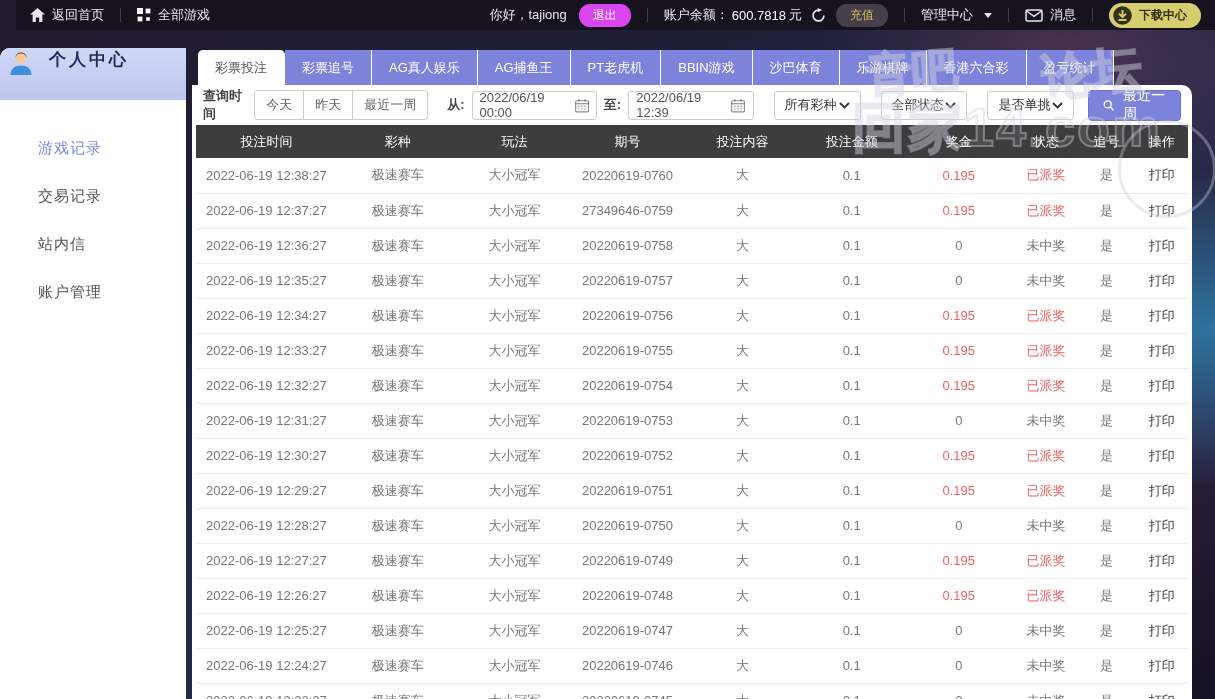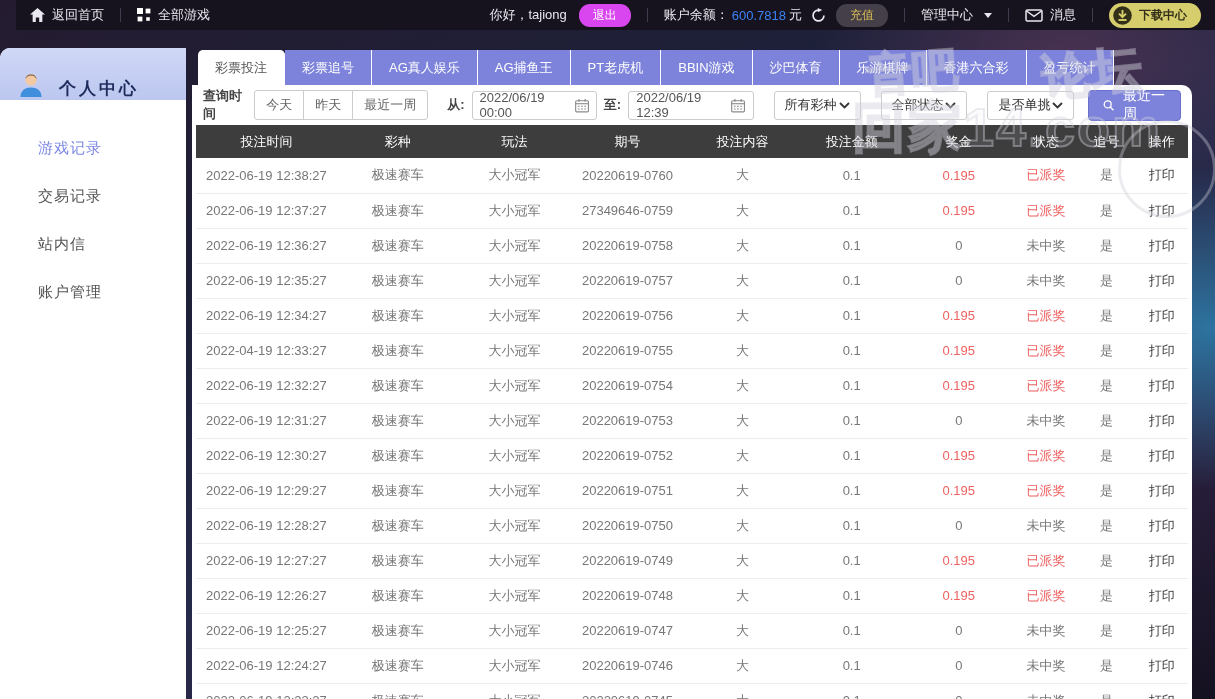--- a/index.html
+++ b/index.html
@@ -15,34 +15,34 @@
   .topbar { position:absolute; top:0; left:16px; right:0; height:30px; background:#17131e;
     display:flex; align-items:center; padding:0 14px; color:#e9e7ef; font-size:13px; z-index:40; }
   .tb-item { display:flex; align-items:center; gap:7px; cursor:pointer; white-space:nowrap; }
   .tb-divider { width:1px; height:14px; background:#413c4e; margin:0 16px; }
   .spacer { flex:1; }
   .pill { border-radius:11px; padding:3px 14px; font-size:12px; cursor:pointer; }
   .pill-logout { background:#d946ef; color:#fff; }
   .pill-recharge { background:#443f49; color:#d9bd55; margin-left:10px; }
   .pill-download { background:#d6ce6c; color:#35301a; font-weight:bold; display:flex; align-items:center;
     gap:6px; padding:2px 14px 2px 3px; border-radius:13px; }
-  .balance-num { color:#3b82f6; margin:0 3px; }
+  .balance-num { color:#ffffff; margin:0 3px; }
   .caret-down { width:0; height:0; border-left:4px solid transparent; border-right:4px solid transparent;
     border-top:5px solid #e9e7ef; margin-left:4px; }
   .grid-icon { display:grid; grid-template-columns:6px 6px; grid-template-rows:6px 6px; gap:2px; }
   .grid-icon i { background:#fff; display:block; }
   .grid-icon i:nth-child(2){ transform:scale(.8); } .grid-icon i:nth-child(3){ transform:scale(.8); }
   .grid-icon i:nth-child(4){ transform:scale(.6); }
 
   
   .sidebar { position:absolute; top:48px; left:0; width:186px; bottom:0; background:#fff;
     border-top-left-radius:10px; z-index:10; }
   .sb-header { height:52px; border-top-left-radius:10px;
     background:linear-gradient(180deg,#d0d8f6,#bcc7f0);
-    display:flex; align-items:flex-end; padding-left:16px; gap:13px; }
+    display:flex; align-items:flex-start; padding-left:6px; gap:13px; }
   .sb-title { font-size:17px; font-weight:bold; color:#1e2c5c; letter-spacing:3px; }
   .sb-menu { padding-top:24px; }
   .sb-item { height:48px; line-height:48px; padding-left:38px; font-size:15px; color:#555;
     cursor:pointer; letter-spacing:1px; }
   .sb-item.active { color:#7b86e4; }
 
   
   .content { position:absolute; left:192px; top:50px; width:1000px; bottom:0; z-index:10;padding-left:6px; }
   .tabs { display:flex; height:35px; align-items:flex-end; }
   .tab { height:35px; line-height:35px; padding:0 17px; background:#7d83da; color:#fff;
@@ -317,21 +317,21 @@
                 <td>大小冠军</td>
                 <td>20220619-0756</td>
                 <td>大</td>
                 <td>0.1</td>
                 <td class="red">0.195</td>
                 <td class="red">已派奖</td>
                 <td>是</td>
                 <td class="action">打印</td>
               </tr>
               <tr>
-                <td>2022-04-19 12:33:27</td>
+                <td>2022-06-19 12:33:27</td>
                 <td>极速赛车</td>
                 <td>大小冠军</td>
                 <td>20220619-0755</td>
                 <td>大</td>
                 <td>0.1</td>
                 <td class="red">0.195</td>
                 <td class="red">已派奖</td>
                 <td>是</td>
                 <td class="action">打印</td>
               </tr>

